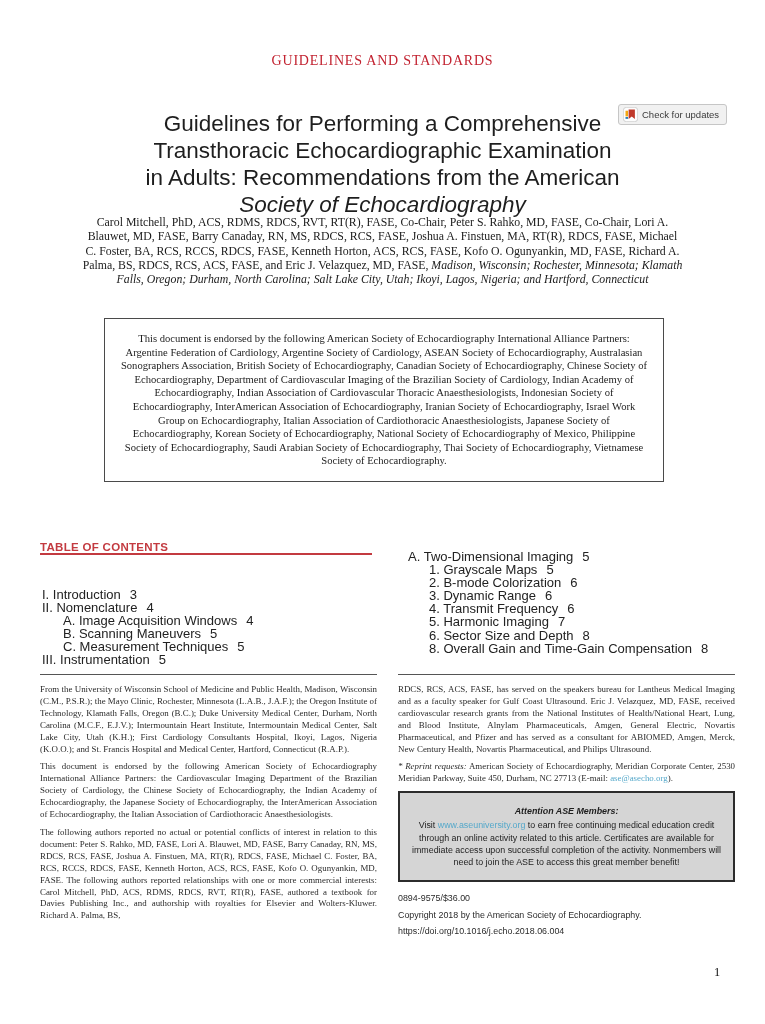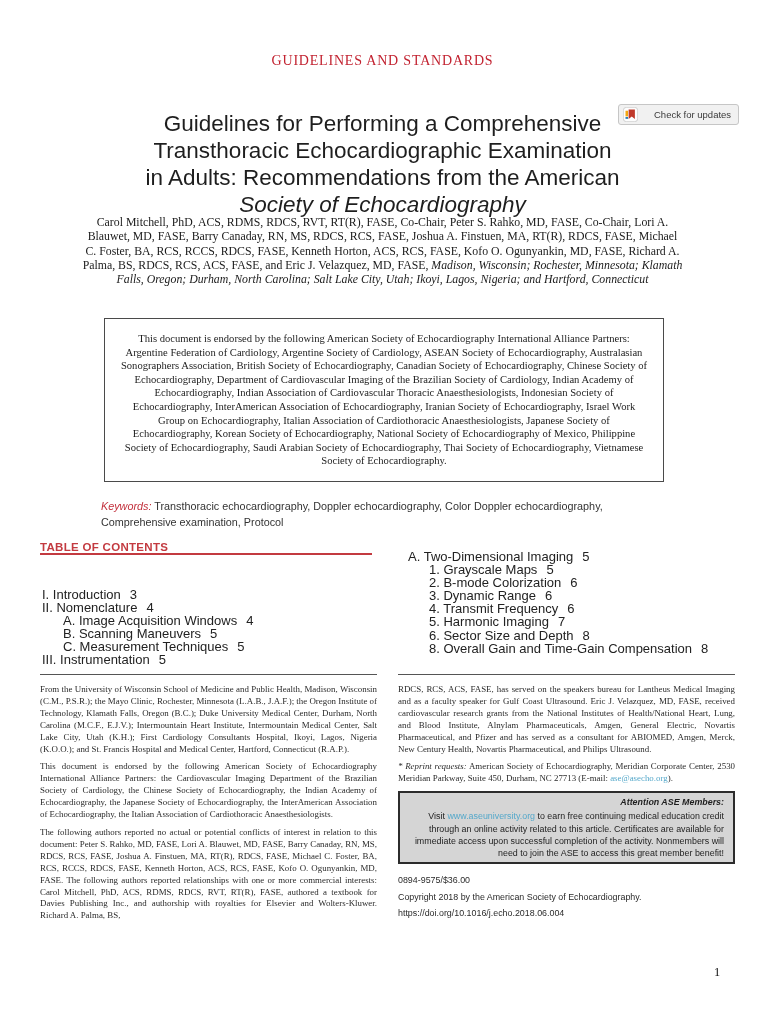--- a/index.html
+++ b/index.html
@@ -3,21 +3,21 @@
 <meta charset="utf-8">
 <style>
   html,body{margin:0;padding:0;background:#fff;}
   .page{position:relative;width:765px;height:1024px;background:#fff;overflow:hidden;
         font-family:"Liberation Sans",sans-serif;color:#222;}
   .category{position:absolute;top:53px;left:0;width:100%;text-align:center;
             font-family:"Liberation Serif",serif;font-size:14px;letter-spacing:.8px;
             color:#c22230;}
   .title{position:absolute;top:95px;left:50%;transform:translateX(-50%);width:560px;
          text-align:center;font-size:22.5px;line-height:27px;color:#1e1e1e;font-weight:normal;}
-  .check-updates{position:absolute;top:104px;left:618px;display:flex;align-items:center;gap:16px;
+  .check-updates{position:absolute;top:104px;left:618px;display:flex;align-items:center;gap:4px;
                  background:#f1f1f1;border:1px solid #c6c6c6;border-radius:3px;
                  padding:2px 7px 2px 4px;font-size:9.5px;color:#3a3a3a;cursor:pointer;}
   .check-updates svg{display:block;}
   .authors{position:absolute;top:215px;left:82px;width:601px;text-align:center;
            font-family:"Liberation Serif",serif;font-size:11.8px;line-height:14.3px;color:#1a1a1a;}
   .endorse-box{position:absolute;top:318px;left:104px;width:532px;border:1px solid #4a4a4a;
                padding:13px 13px;text-align:center;font-family:"Liberation Serif",serif;
                font-size:10.6px;line-height:13.6px;color:#1c1c1c;}
   .keywords{position:absolute;top:499px;left:101px;width:566px;font-size:10.8px;
             line-height:15.5px;color:#333;}
@@ -27,22 +27,22 @@
                border-bottom:2px solid #c33a40;}
   .toc-list{position:absolute;font-size:13px;line-height:13.1px;color:#222;}
   .toc-left{top:588px;left:42px;width:330px;}
   .toc-right{top:550px;left:408px;width:330px;}
   .toc-item.indent{padding-left:21px;}
   .toc-page{margin-left:9px;}
   .footnotes{position:absolute;top:674px;left:40px;width:695px;display:flex;gap:21px;}
   .fn-col{width:337px;border-top:1px solid #555;padding-top:9px;}
   .fn-col p{margin:0 0 6px;font-size:8.9px;line-height:11.9px;text-align:justify;color:#2b2b2b;font-family:Liberation Serif, serif;}
   .link{color:#55a8ca;text-decoration:none;cursor:pointer;}
-  .attention-box{border:2px solid #2c2c2c;background:#d5d5d5;padding:3px 9px;margin:6px 0 11px;
-                 font-size:8.9px;line-height:12.2px;color:#1e1e1e;text-align:right;}
+  .attention-box{border:2px solid #2c2c2c;background:#d5d5d5;padding:12px 9px;margin:6px 0 11px;
+                 font-size:8.9px;line-height:12.2px;color:#1e1e1e;text-align:center;}
   .attention-heading{font-weight:bold;font-style:italic;margin-bottom:2px;}
   .fn-line{font-size:8.9px;line-height:11.9px;margin:0 0 4.5px;color:#2b2b2b;}
   .page-num{position:absolute;top:965px;left:714px;font-family:"Liberation Serif",serif;
             font-size:12.5px;color:#111;}
   .italic{font-style:italic;}
 </style>
 </head>
 <body>
 
 <div class="page">
@@ -69,23 +69,20 @@
   </div>
 
   <div class="authors">
     <span>Carol Mitchell, PhD, ACS, RDMS, RDCS, RVT, RT(R), FASE, Co-Chair, Peter S. Rahko, MD, FASE, Co-Chair, Lori A. Blauwet, MD, FASE, Barry Canaday, RN, MS, RDCS, RCS, FASE, Joshua A. Finstuen, MA, RT(R), RDCS, FASE, Michael C. Foster, BA, RCS, RCCS, RDCS, FASE, Kenneth Horton, ACS, RCS, FASE, Kofo O. Ogunyankin, MD, FASE, Richard A. Palma, BS, RDCS, RCS, ACS, FASE, and Eric J. Velazquez, MD, FASE, </span><span class="italic">Madison, Wisconsin; Rochester, Minnesota; Klamath Falls, Oregon; Durham, North Carolina; Salt Lake City, Utah; Ikoyi, Lagos, Nigeria; and Hartford, Connecticut</span>
   </div>
 
   <div class="endorse-box">
     <span>This document is endorsed by the following American Society of Echocardiography International Alliance Partners: Argentine Federation of Cardiology, Argentine Society of Cardiology, ASEAN Society of Echocardiography, Australasian Sonographers Association, British Society of Echocardiography, Canadian Society of Echocardiography, Chinese Society of Echocardiography, Department of Cardiovascular Imaging of the Brazilian Society of Cardiology, Indian Academy of Echocardiography, Indian Association of Cardiovascular Thoracic Anaesthesiologists, Indonesian Society of Echocardiography, InterAmerican Association of Echocardiography, Iranian Society of Echocardiography, Israel Work Group on Echocardiography, Italian Association of Cardiothoracic Anaesthesiologists, Japanese Society of Echocardiography, Korean Society of Echocardiography, National Society of Echocardiography of Mexico, Philippine Society of Echocardiography, Saudi Arabian Society of Echocardiography, Thai Society of Echocardiography, Vietnamese Society of Echocardiography.</span>
   </div>
 
-  <div class="keywords">
-    <span class="kw-label">Keywords:</span><span> Transthoracic echocardiography, Doppler echocardiography, Color Doppler echocardiography, Comprehensive examination, Protocol</span>
-  </div>
 
   <div class="toc-heading">TABLE OF CONTENTS</div>
 
   <div class="toc-list toc-left">
       <div class="toc-item">
       <span class="toc-label">I. Introduction</span><span class="toc-page">3</span>
     </div>
       <div class="toc-item">
       <span class="toc-label">II. Nomenclature</span><span class="toc-page">4</span>
     </div>

